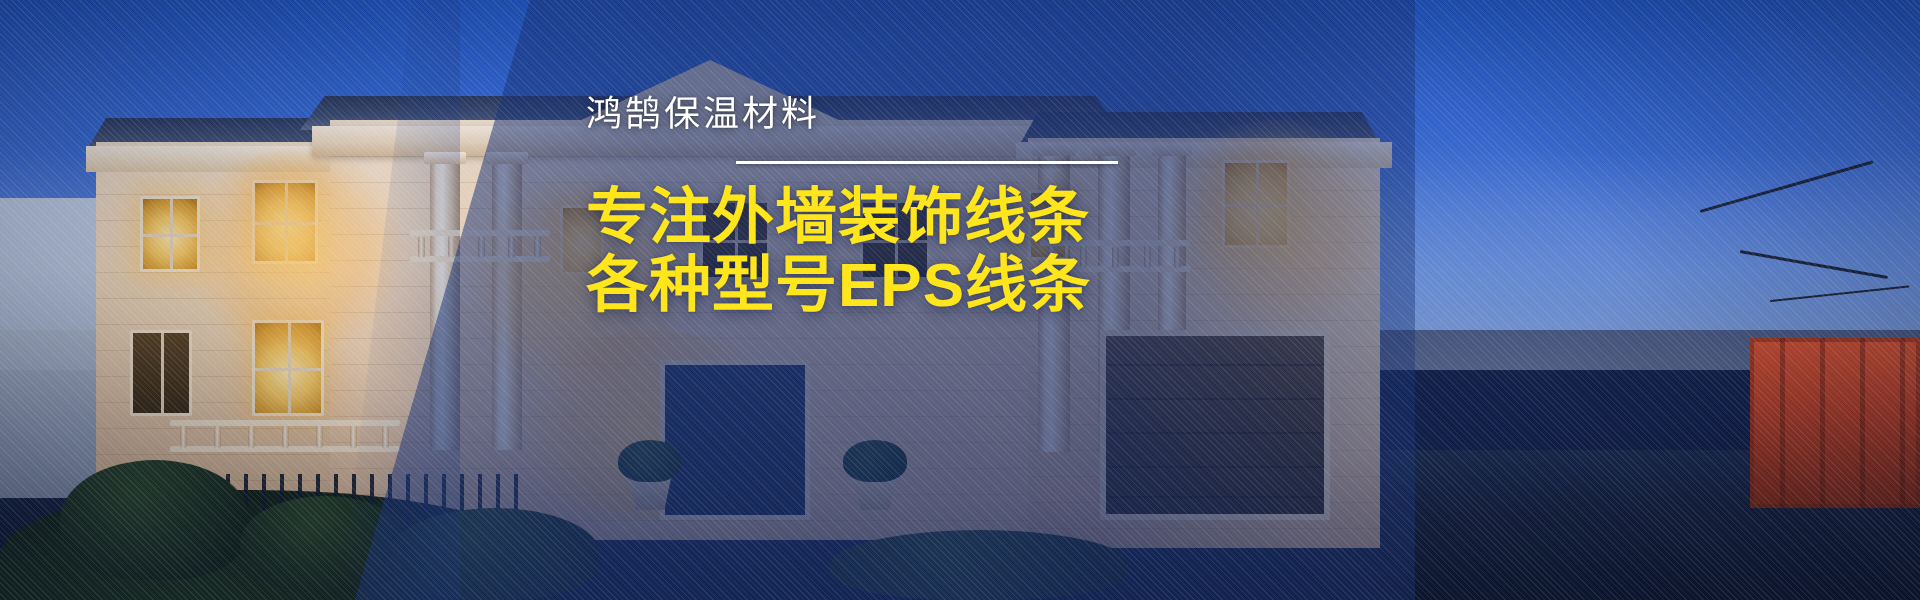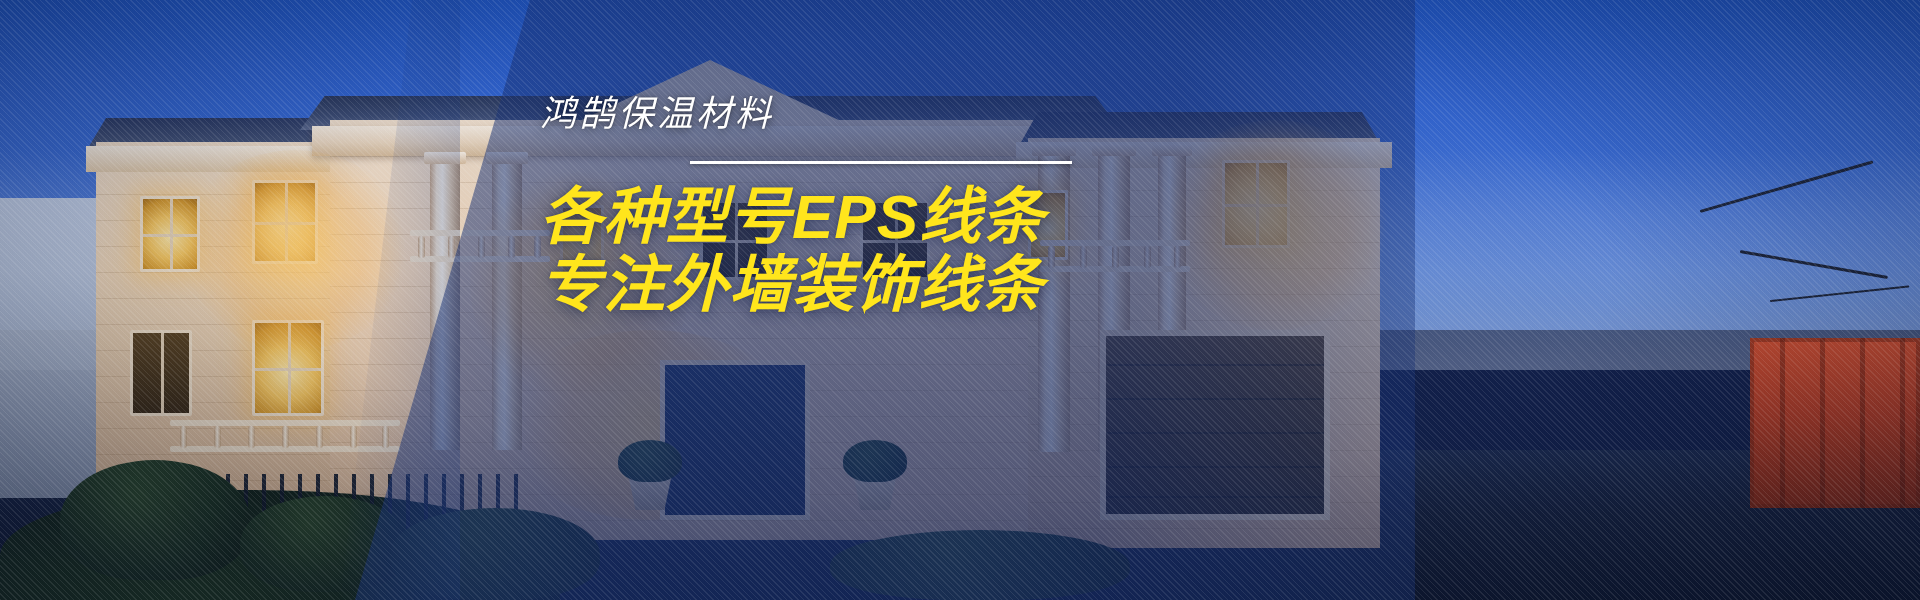--- a/index.html
+++ b/index.html
@@ -217,23 +217,22 @@
   
   .hatch{
     position:absolute;inset:0;pointer-events:none;
     background-image:repeating-linear-gradient(45deg,
       rgba(255,255,255,.085) 0px,rgba(255,255,255,.085) 1px,
       rgba(255,255,255,0) 1px,rgba(255,255,255,0) 4px);
   }
 
   
   .copy{
-    position:absolute;left:540px;top:96px;width:760px;
+    position:absolute;left:586px;top:96px;width:760px;
     z-index:30;
-    font-style:italic;
   }
   .eyebrow{
     font-size:36px;line-height:1;letter-spacing:3px;color:#ffffff;
     font-weight:400;
     text-shadow:0 2px 10px rgba(0,0,0,.55),0 0 2px rgba(0,0,0,.4);
     white-space:nowrap;
   }
   .rule{
     margin-top:29px;margin-left:150px;width:382px;height:3px;
     background:#ffffff;
@@ -402,19 +401,19 @@
 
   <div class="hatch"></div>
 
   <div class="copy">
 
     <div class="eyebrow">鸿鹄保温材料</div>
 
     <div class="rule"></div>
 
     <div class="headline">
+      <span class="ln">专注外墙装饰线条</span>
       <span class="ln">各种型号EPS线条</span>
-      <span class="ln">专注外墙装饰线条</span>
     </div>
 
   </div>
 
 </div>
 
 </body></html>

